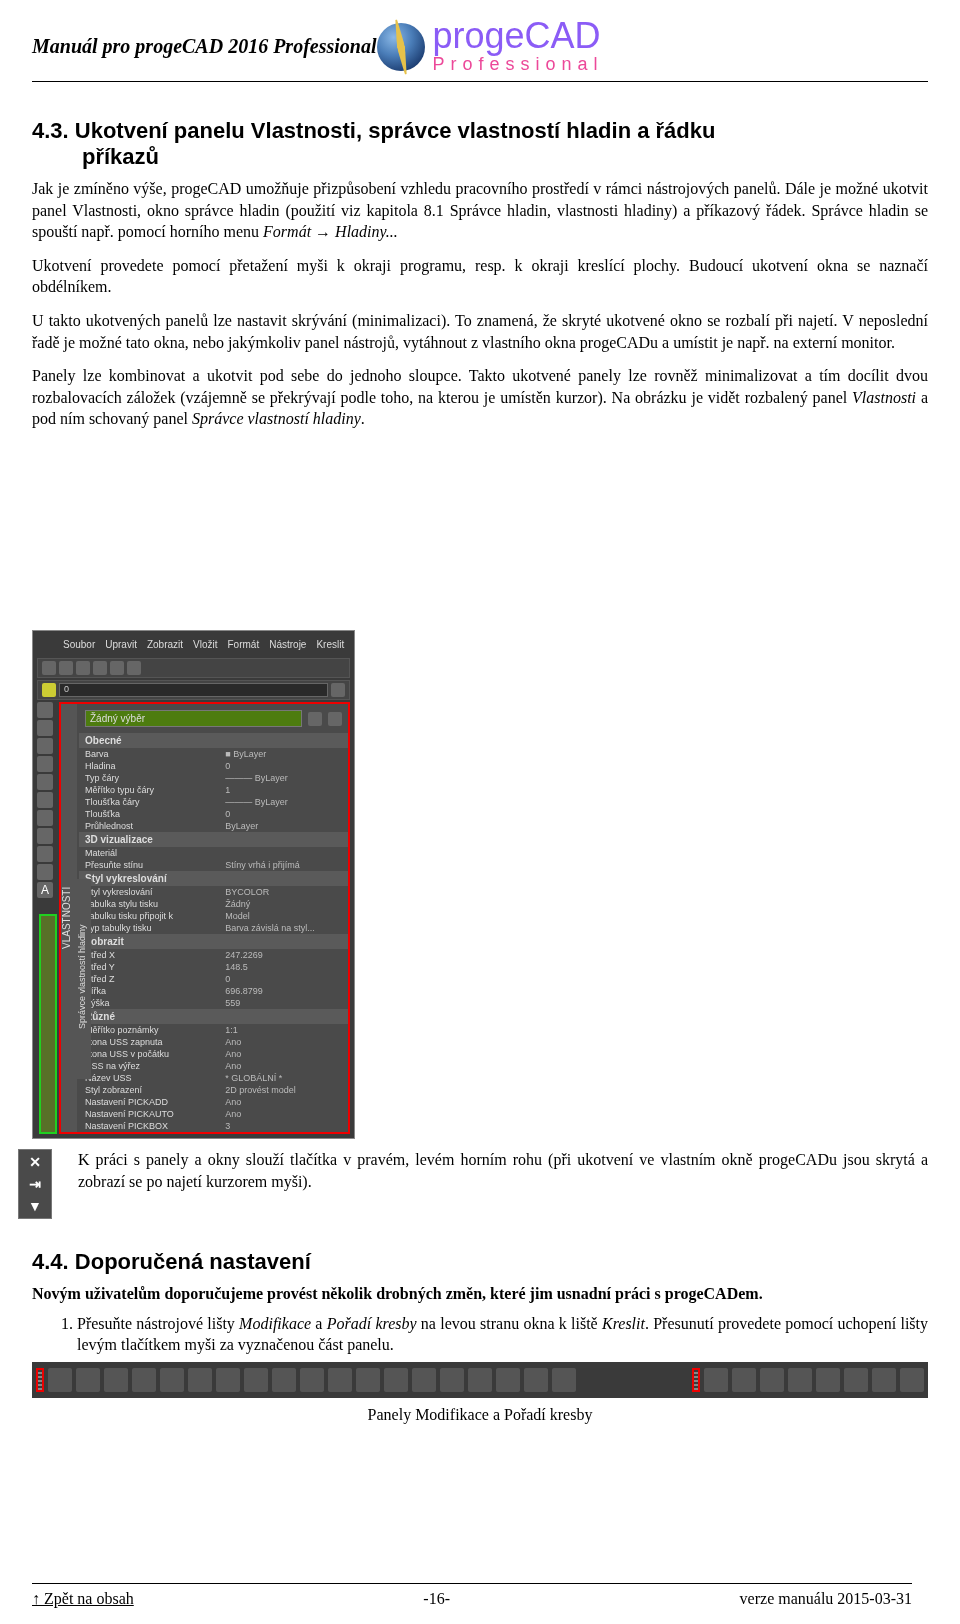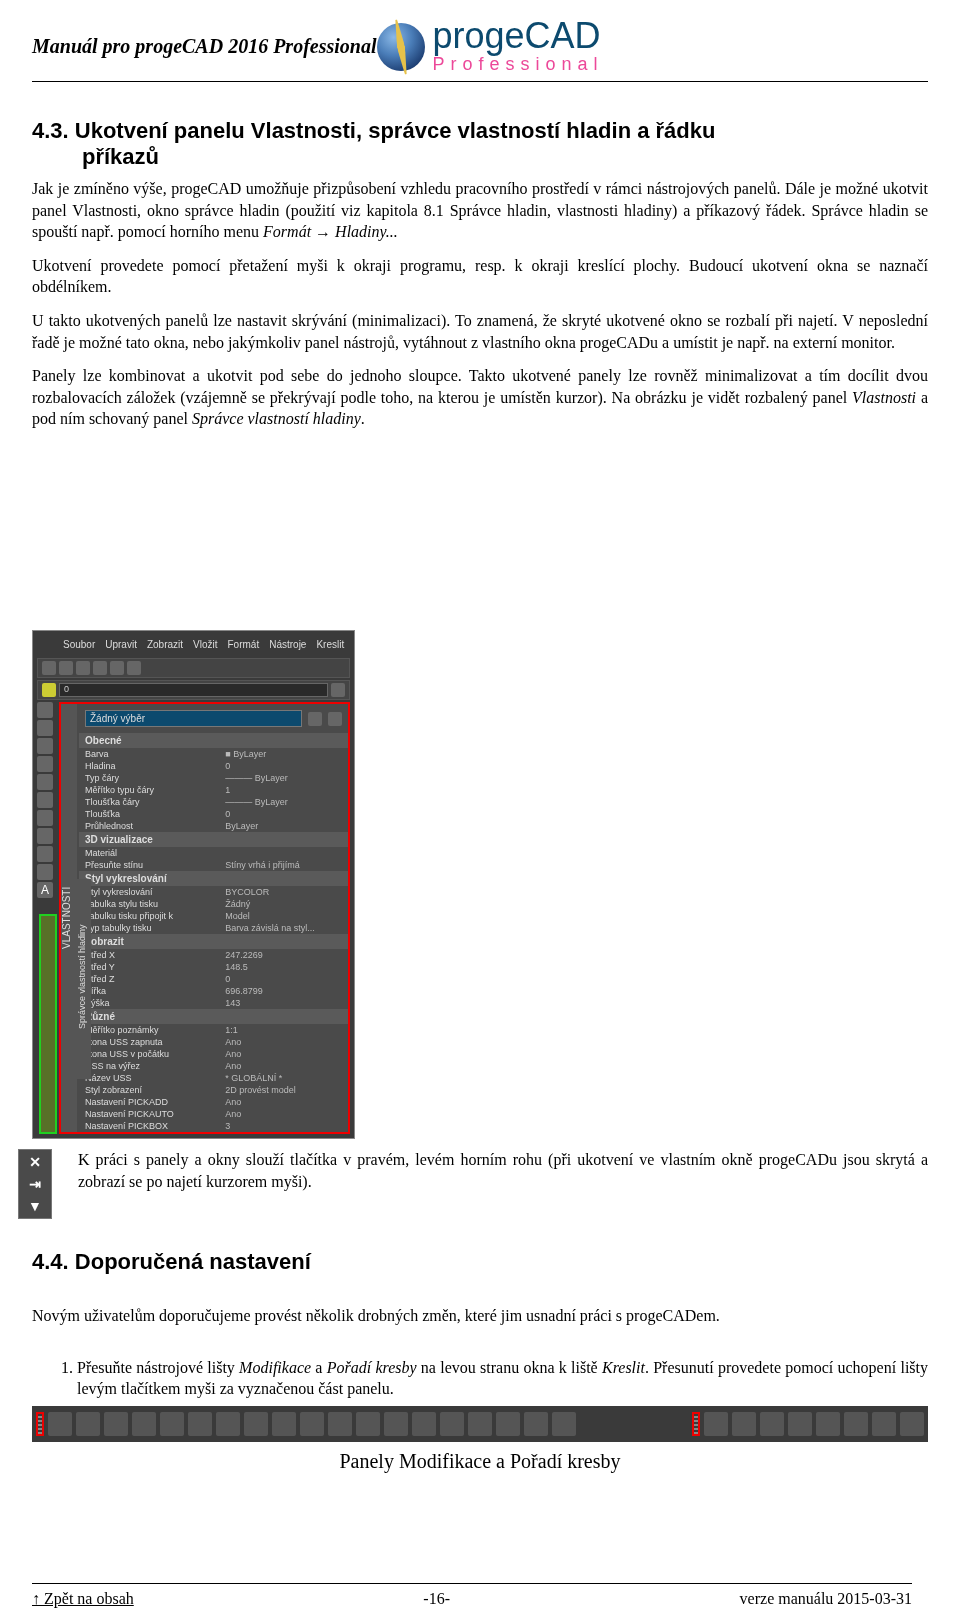--- a/index.html
+++ b/index.html
@@ -33,21 +33,21 @@
   }
   .logo-sphere::after {
     content: ""; position: absolute; left: 50%; top: -4px; width: 8px; height: 56px;
     background: #e6c24a; transform: translateX(-50%) rotate(-10deg);
     clip-path: polygon(40% 0, 60% 0, 100% 50%, 60% 100%, 40% 100%, 0 50%);
     border-radius: 2px;
   }
   .logo-text {
     font-family: Arial, sans-serif;
     font-size: 36px;
-    color: #0c4a6e;
+    color: #8b5cf6;
     font-weight: 400;
     line-height: 1;
   }
   .logo-sub {
     font-family: Arial, sans-serif;
     font-size: 18px;
     letter-spacing: 6px;
     color: #ec4899;
     text-align: right;
   }
@@ -84,49 +84,49 @@
   .cad-body { display: flex; margin-top: 2px; }
   .left-stack { width: 20px; display: flex; flex-direction: column; gap: 2px; }
   .left-stack .tb-btn { width: 16px; height: 16px; }
   .prop-panel { flex: 1; border: 2px solid #e00; margin-left: 2px; background: #4a4a4a; position: relative; padding-left: 18px; }
   .vlastnosti-handle {
     position: absolute; left: 0; top: 0; bottom: 0; width: 16px;
     background: #555; writing-mode: vertical-rl; transform: rotate(180deg);
     text-align: center; padding: 6px 0; font-size: 10px;
   }
   .prop-top { padding: 6px; display: flex; gap: 6px; align-items: center; }
-  .prop-select { flex: 1; background: #0c4a6e; border: 1px solid #777; padding: 2px 4px; color: #ddd; font-size: 10px; }
+  .prop-select { flex: 1; background: #4d7c0f; border: 1px solid #777; padding: 2px 4px; color: #ddd; font-size: 10px; }
   .prop-sec { background: #5a5a5a; padding: 2px 6px; font-weight: bold; font-size: 10px; }
   .prop-row { display: flex; padding: 1px 6px; font-size: 9px; }
   .prop-row span:first-child { flex: 1.2; }
   .prop-row span:last-child { flex: 1; color: #bbb; }
   .green-bar { position: absolute; left: -22px; bottom: -2px; width: 18px; height: 220px; border: 2px solid #20d020; background: #587028; }
   .spravce-handle {
     position: absolute; left: 16px; top: 175px; width: 14px; height: 200px;
     background: #555; writing-mode: vertical-rl; transform: rotate(180deg);
     text-align: center; font-size: 9px; padding-top: 4px;
   }
   .mini-panel {
     float: left; margin: 0 10px 0 -14px;
     width: 34px; height: 70px; background: #4a4a4a; border: 1px solid #777;
     display: flex; flex-direction: column; align-items: center; gap: 4px; padding-top: 4px;
   }
   .mini-panel div { width: 18px; height: 18px; color: #fff; font-weight: bold; text-align: center; line-height: 18px; font-size: 14px; }
   .p-after-43 { text-align: justify; line-height: 1.35; margin-bottom: 18px; }
   .content-44 { text-align: justify; line-height: 1.35; }
-  .content-44 p { margin: 30px 0; }
+  .content-44 p { margin: 8px 0; font-weight: bold; }
   ol.numbered { padding-left: 45px; }
   ol.numbered li { margin-bottom: 6px; }
   .toolbars-fig {
     width: 896px; height: 36px; margin: 6px 0 8px 0;
     background: #3a3a3a; display: flex; align-items: center; gap: 4px; padding: 0 4px;
   }
   .grip { width: 8px; height: 24px; background: repeating-linear-gradient(0deg,#888 0 2px,#3a3a3a 2px 4px); border: 2px solid #e00; }
   .toolbars-fig .tb { width: 24px; height: 24px; background: #555; border-radius: 2px; }
-  .caption { text-align: center; font-size: 20px; margin-bottom: 10px; }
+  .caption { text-align: center; font-size: 16px; margin-bottom: 10px; }
   .footer {
     position: absolute; left: 32px; right: 48px; bottom: 16px;
     display: flex; justify-content: space-between; font-size: 16px;
     border-top: 1px solid #000; padding-top: 6px;
   }
   .footer a { text-decoration: underline; color: #000; }
   em.it { font-style: italic; }
 </style>
 </head>
 <body>
@@ -274,21 +274,21 @@
               <div class="prop-row">
                 <span>Střed Z</span>
                 <span>0</span>
               </div>
               <div class="prop-row">
                 <span>Šířka</span>
                 <span>696.8799</span>
               </div>
               <div class="prop-row">
                 <span>Výška</span>
-                <span>143</span>
+                <span>559</span>
               </div>
               <div class="prop-sec">Různé</div>
               <div class="prop-row">
                 <span>Měřítko poznámky</span>
                 <span>1:1</span>
               </div>
               <div class="prop-row">
                 <span>Ikona USS zapnuta</span>
                 <span>Ano</span>
               </div>

